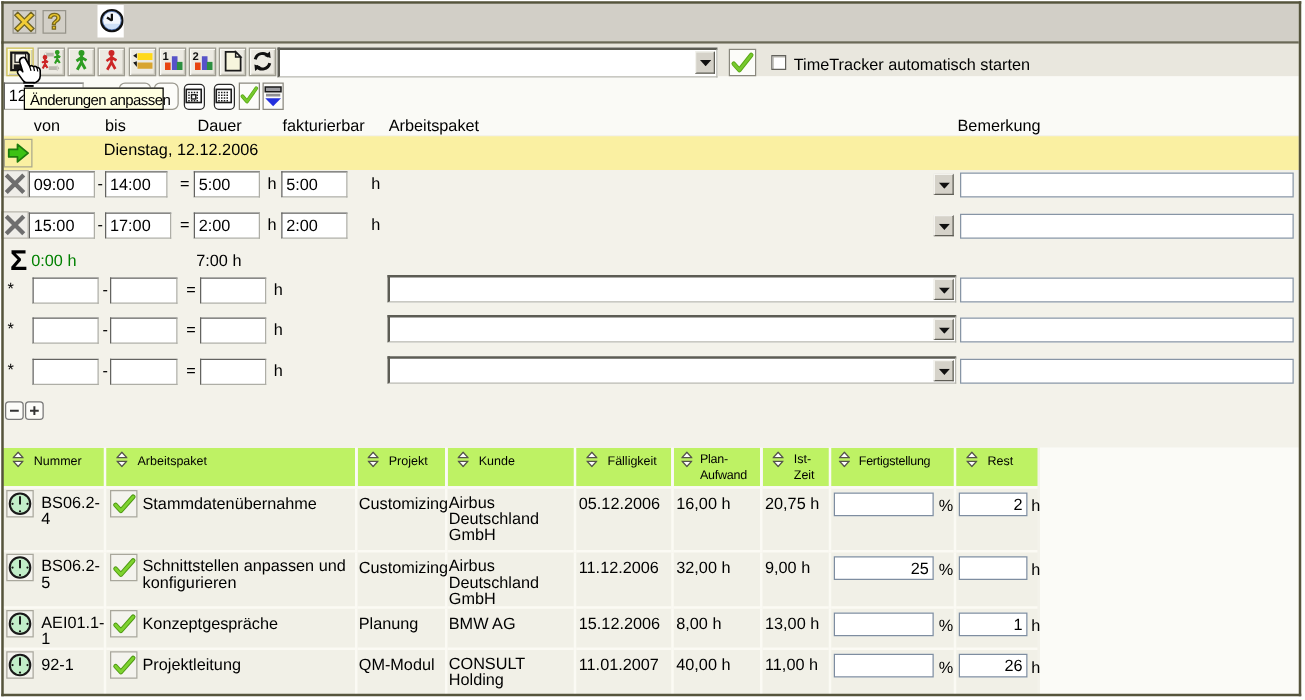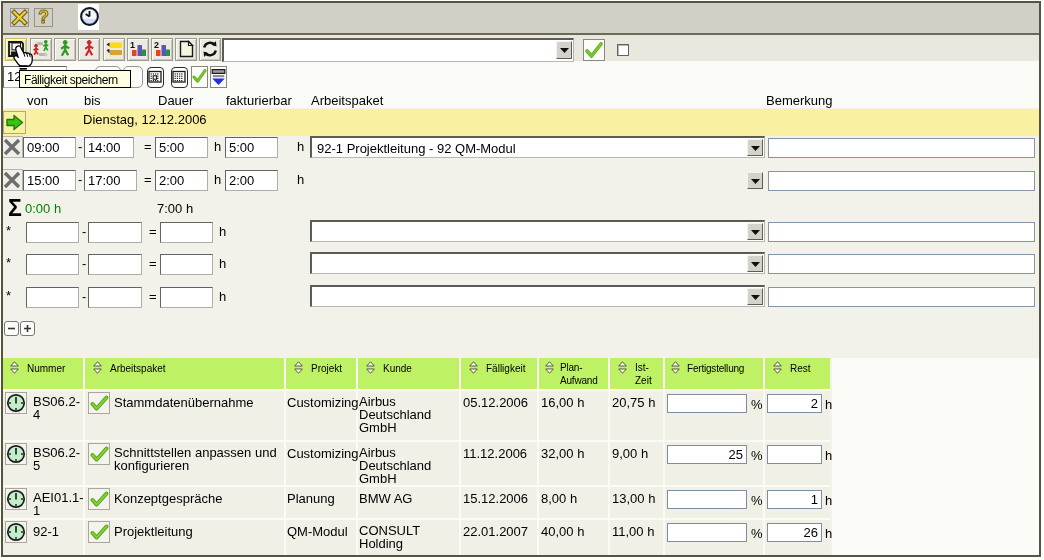--- a/index.html
+++ b/index.html
@@ -164,20 +164,21 @@
         <path d="M0 0 h9 l-4.5 5 z" fill="#101010"></path>
       </svg>
   </div>
   <div class="wbtn" style="left:583px;top:39px;width:22px;height:22px;">
     <svg width="20" height="20" viewBox="0 0 20 20">
         <path d="M3 11 l4.5 5 L17 4" fill="none" stroke="#5aa716" stroke-width="3.6" stroke-linecap="round" stroke-linejoin="round"></path>
         <path d="M3 11 l4.5 5 L17 4" fill="none" stroke="#76c92d" stroke-width="2.2" stroke-linecap="round" stroke-linejoin="round"></path>
       </svg>
   </div>
   <div class="abs" style="left:617px;top:44px;width:12px;height:12px;background:#fff;border:1px solid #63625c;box-shadow:inset 1px 1px 0 #b8b6ae;"></div>
+  <div class="lbl" style="left:635px;top:44px;">TimeTracker automatisch starten</div>
 
   <div class="inp" style="left:3px;top:66px;width:64px;height:22px;">12.12.2006</div>
   <div class="abs" style="left:95px;top:66px;width:26px;height:22px;border-radius:5px;background:#fcfcf9;border:1px solid #9a988e;"></div>
   <div class="abs" style="left:123px;top:66px;width:20px;height:22px;border-radius:5px;background:#fcfcf9;border:1px solid #9a988e;"></div>
   <div class="abs" style="left:147px;top:67px;width:17px;height:21px;background:#fff;border:1.5px solid #2a2a2a;border-radius:4px;">
     <svg width="14" height="18" viewBox="0 0 14 18">
       <rect x="1" y="3.5" width="12" height="10.5" fill="#fff" stroke="#1a1a1a" stroke-width="1.3"></rect>
       <g fill="#1a1a1a">
         <rect x="2.6" y="5.4" width="1.2" height="1.2"></rect>
           <rect x="4.8" y="5.4" width="1.2" height="1.2"></rect>
@@ -225,21 +226,21 @@
       </svg>
   </div>
   <div class="wbtn" style="left:210px;top:66px;width:17px;height:22px;">
     <svg width="15" height="20" viewBox="0 0 15 20">
       <rect x="1.2" y="2.6" width="12.6" height="3.8" fill="#9a9a9e" stroke="#1a1a1a" stroke-width="1.2"></rect>
       <rect x="1.8" y="8" width="11.4" height="2.2" fill="#8e8e92"></rect>
       <path d="M1.2 11.5 h12.6 l-6.3 6.5 z" fill="#2330dd"></path>
     </svg>
   </div>
 
-  <div class="abs" style="left:19px;top:70px;width:112px;height:18px;background:#ffffe1;border:1px solid #000;z-index:30;font-size:12px;letter-spacing:-0.45px;padding:2px 0 0 4px;white-space:nowrap;">Fälligkeit speichern</div>
+  <div class="abs" style="left:19px;top:70px;width:112px;height:18px;background:#ffffe1;border:1px solid #000;z-index:30;font-size:12px;letter-spacing:-0.45px;padding:2px 0 0 4px;white-space:nowrap;">Änderungen anpassen</div>
 
   <div class="abs" style="left:11px;top:45px;z-index:40;">
     <svg width="22" height="26" viewBox="0 0 22 26">
       <path d="M6.1 1.4 C7.3 0.5 8.8 0.8 9.5 2.0 L12.6 7.6 L12.9 8.3
                C13.1 7.6 14.1 7.3 14.9 7.7 L15.9 8.6
                C16.2 7.9 17.2 7.8 17.9 8.3 L18.7 9.3
                C19.3 8.9 20.2 9.1 20.6 9.8 L21.2 11.4 L21.2 15.5
                C21.2 18.8 18.6 21.4 15.3 21.4 L11.6 21.4
                C9.8 21.4 8.2 20.5 7.2 19.1 L3.4 13.9
                C2.6 12.8 3.0 11.4 4.1 10.9 C5.0 10.5 6.0 10.8 6.6 11.6 L7.2 12.4 L4.8 4.7
@@ -271,21 +272,20 @@
       </svg>
   </div>
   <div class="inp" style="left:23px;top:137px;width:53px;height:21px;">09:00</div>
   <div class="lbl" style="left:78px;top:139px;">-</div>
   <div class="inp" style="left:84px;top:137px;width:50px;height:21px;">14:00</div>
   <div class="lbl" style="left:144px;top:139px;">=</div>
   <div class="inp" style="left:155px;top:137px;width:53px;height:21px;">5:00</div>
   <div class="lbl" style="left:214px;top:139px;">h</div>
   <div class="inp" style="left:225px;top:137px;width:53px;height:21px;">5:00</div>
   <div class="lbl" style="left:297px;top:139px;">h</div>
-  <div class="combo" style="left:310px;top:136px;width:455px;height:22px;">92-1 Projektleitung - 92 QM-Modul</div>
   <div class="cbtn" style="left:747px;top:139px;width:16px;height:17px;">
     <svg width="9" height="5" viewBox="0 0 9 5">
         <path d="M0 0 h9 l-4.5 5 z" fill="#101010"></path>
       </svg>
   </div>
   <div class="bem" style="left:768px;top:138px;width:267px;height:20px;"></div>
 
   <div class="abs" style="left:1px;top:169px;width:22px;height:22px;background:#efeee9;border:1px solid #b8b6ac;">
     <svg width="20" height="20" viewBox="0 0 20 20">
         <path d="M3 3 L17 17 M17 3 L3 17" stroke="#6e6e6e" stroke-width="3.4"></path>
@@ -599,21 +599,21 @@
         <a class="lnk" style="margin-top:4px;">Projektleitung</a>
             </div>
           </td>
       <td>
             <a class="lnk" style="display:block;margin:4px 0 0 1px;">QM-Modul</a>
           </td>
       <td>
             <div class="hl2" style="margin:4px 0 0 1px;">CONSULT Holding</div>
           </td>
       <td>
-            <div style="margin:4px 0 0 2px;">22.01.2007</div>
+            <div style="margin:4px 0 0 2px;">11.01.2007</div>
           </td>
       <td>
             <div style="margin:4px 0 0 2px;">40,00 h</div>
           </td>
       <td>
             <div style="margin:4px 0 0 2px;">11,00 h</div>
           </td>
       <td>
             <div style="display:flex;align-items:flex-start;">
               <input class="tbin" style="width: 80px; margin: 3px 0px 0px 2px;">

